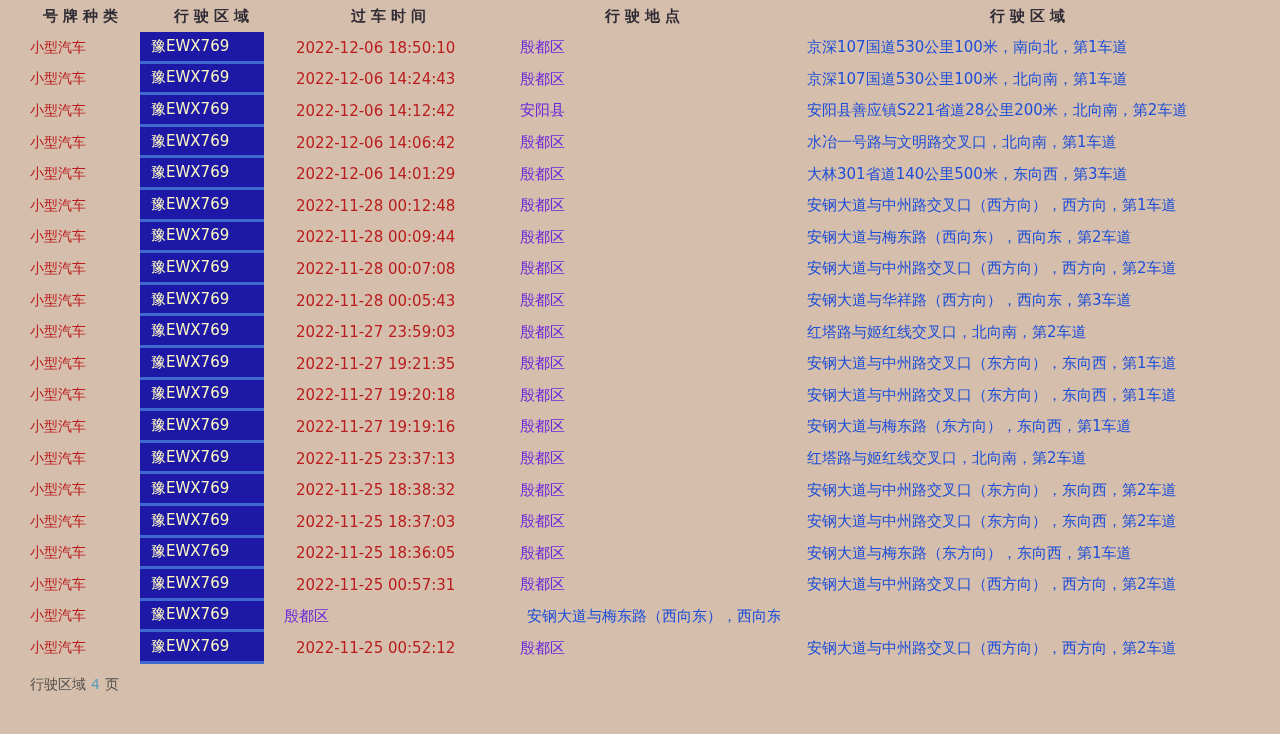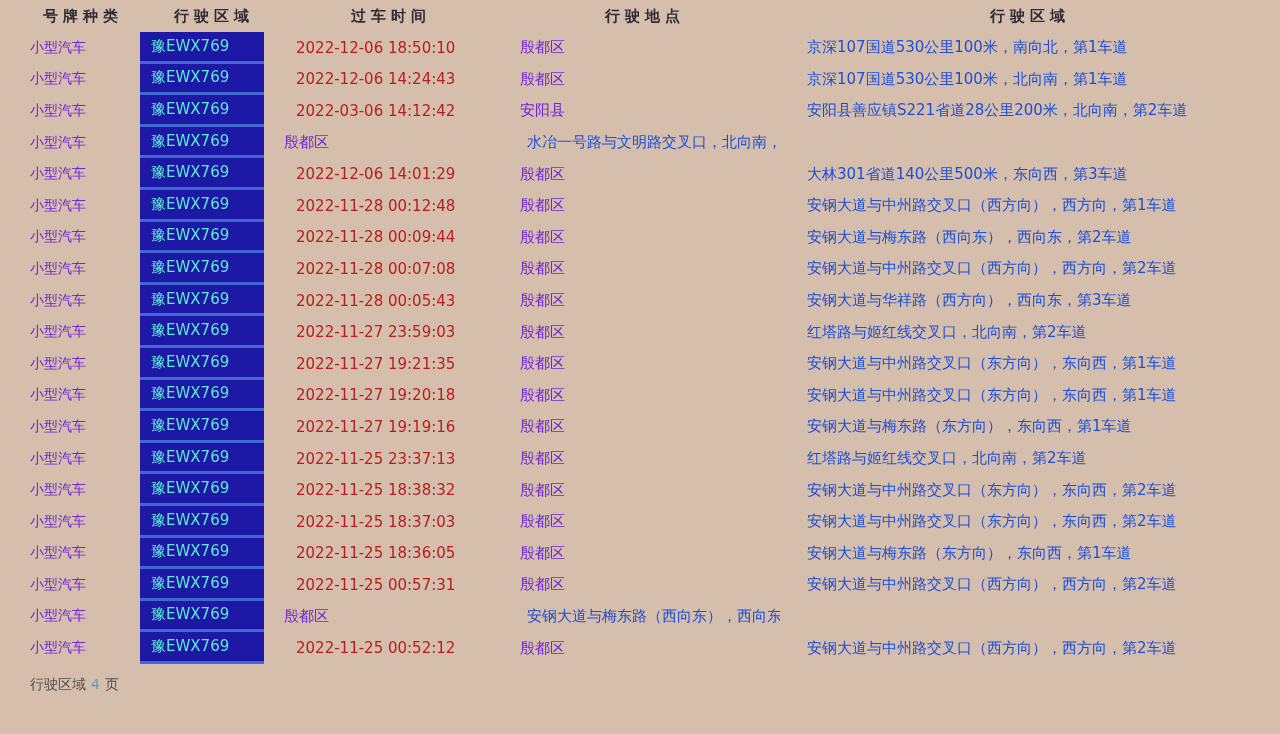--- a/index.html
+++ b/index.html
@@ -39,27 +39,27 @@
     white-space: nowrap;
     overflow: hidden;
     font-size: 15px;
     height: 100%;
     display: flex;
     align-items: center;
   }
   .td.type {
     padding-left: 30px;
     font-size: 14px;
-    color: #6d28d9;
+    color: #b91c1c;
   }
   .td.plate {
     background: #1d18a6;
     border-bottom: 3px solid #4168d0;
     box-sizing: border-box;
-    color: #5eead4;
+    color: #fef9c3;
     padding-left: 11px;
     cursor: pointer;
   }
   .td.time {
     padding-left: 32px;
     color: #b91c1c;
   }
   .td.region {
     padding-left: 20px;
     color: #6d28d9;
@@ -102,27 +102,28 @@
       <div class="tr">
     <div class="td type">小型汽车</div>
     <div class="td plate">豫EWX769</div>
     <div class="td time">2022-12-06 14:24:43</div>
     <div class="td region">殷都区</div>
     <div class="td location">京深107国道530公里100米，北向南，第1车道</div>
   </div>
       <div class="tr">
     <div class="td type">小型汽车</div>
     <div class="td plate">豫EWX769</div>
-    <div class="td time">2022-03-06 14:12:42</div>
+    <div class="td time">2022-12-06 14:12:42</div>
     <div class="td region">安阳县</div>
     <div class="td location">安阳县善应镇S221省道28公里200米，北向南，第2车道</div>
   </div>
       <div class="tr">
     <div class="td type">小型汽车</div>
     <div class="td plate">豫EWX769</div>
+    <div class="td time">2022-12-06 14:06:42</div>
     <div class="td region">殷都区</div>
     <div class="td location">水冶一号路与文明路交叉口，北向南，第1车道</div>
   </div>
       <div class="tr">
     <div class="td type">小型汽车</div>
     <div class="td plate">豫EWX769</div>
     <div class="td time">2022-12-06 14:01:29</div>
     <div class="td region">殷都区</div>
     <div class="td location">大林301省道140公里500米，东向西，第3车道</div>
   </div>

